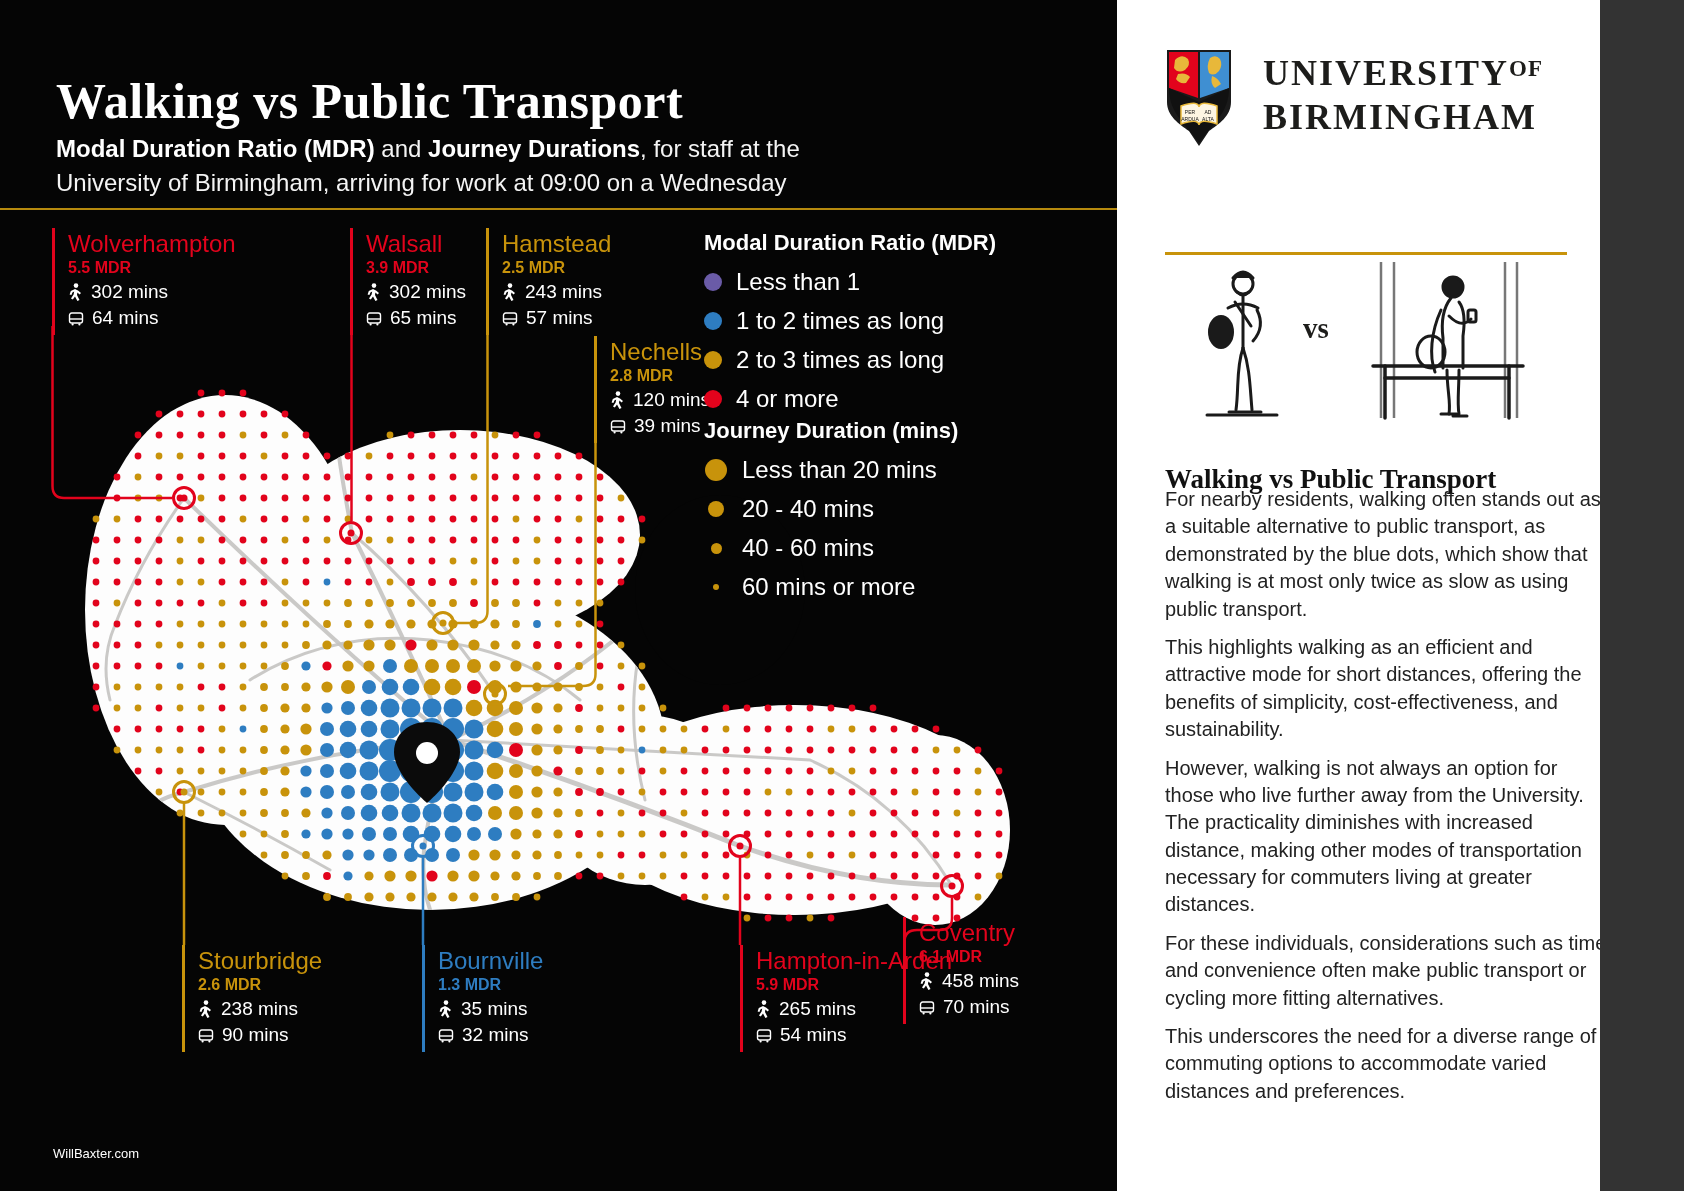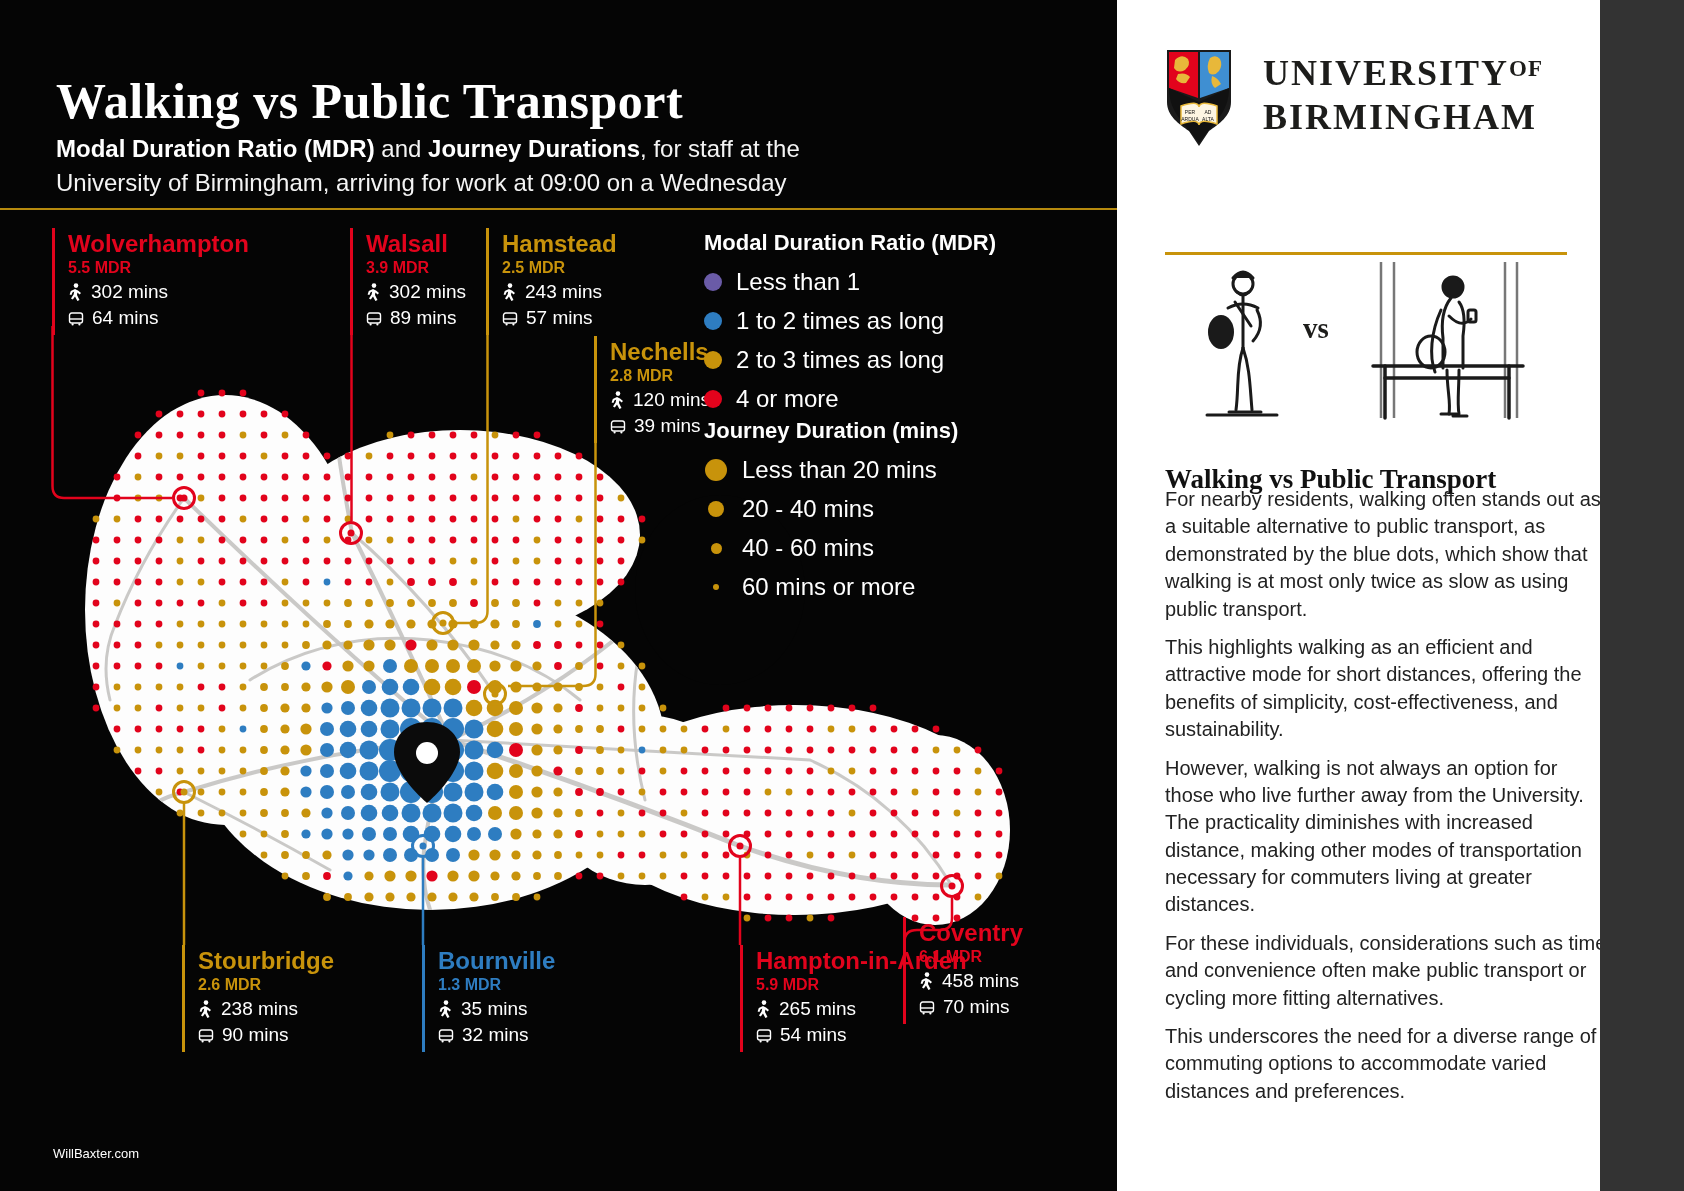--- a/index.html
+++ b/index.html
@@ -8,21 +8,21 @@
   
   #left{position:absolute;left:0;top:0;width:1117px;height:1191px;background:#050505;}
   #title{position:absolute;left:56px;top:38px;color:#fff;font-family:"Liberation Serif",serif;
          font-weight:bold;font-size:50px;letter-spacing:.5px;}
   #subtitle{position:absolute;left:56px;top:108px;color:#f4f4f4;font-size:24px;line-height:1.42;width:900px;}
   #subtitle b{font-weight:bold;color:#fff;}
   #divider-left{position:absolute;left:0;top:208px;width:1117px;height:2px;background:#b68a0e;}
   #map-svg{position:absolute;left:0;top:0;width:1117px;height:1191px;}
   
   .callout{position:absolute;border-left:3px solid var(--accent,#fff);padding:2px 0 4px 13px;}
-  .callout .c-name{font-size:24px;font-weight:700;color:var(--accent);line-height:1.15;}
+  .callout .c-name{font-size:24px;font-weight:400;color:var(--accent);line-height:1.15;}
   .callout .c-mdr{font-size:16px;font-weight:bold;color:var(--accent);line-height:1.25;}
   .callout .c-row{display:flex;align-items:center;gap:8px;color:#fff;font-size:19px;line-height:1.3;margin-top:2px;}
   .callout .c-row svg{flex:0 0 auto;display:block;}
   
   .legend{position:absolute;left:704px;color:#fff;}
   .legend .lg-title{font-size:22px;font-weight:bold;margin-bottom:12px;}
   .lg-row{display:flex;align-items:center;gap:14px;margin-bottom:11px;}
   .lg-dot{border-radius:50%;flex:0 0 auto;}
   .mdr-dot{width:18px;height:18px;background:var(--accent);}
   .jd-box{width:24px;height:24px;display:flex;align-items:center;justify-content:center;flex:0 0 auto;}
@@ -877,21 +877,21 @@
         </div>
       <div class="c-row">
           <svg class="b-ic" width="16" height="14" viewBox="0 0 16 14">
             <g fill="none" stroke="#fff" stroke-width="1.4">
               <rect x="1.5" y="1" width="13" height="10" rx="2.2"></rect>
               <path d="M1.5,7 H14.5"></path>
               <circle cx="4.6" cy="12.4" r="1.1" fill="#fff" stroke="none"></circle>
               <circle cx="11.4" cy="12.4" r="1.1" fill="#fff" stroke="none"></circle>
             </g>
           </svg>
-          <span>89 mins</span>
+          <span>65 mins</span>
         </div>
     </div>
     <div class="callout" style="left: 486px; top: 228px; --accent: #c8930b;">
       <div class="c-name">Hamstead</div>
       <div class="c-mdr">2.5 MDR</div>
       <div class="c-row">
           <svg class="w-ic" width="15" height="18" viewBox="0 0 15 18">
             <g fill="#fff">
               <circle cx="8" cy="2.6" r="2.3"></circle>
               <path d="M7,6 L10,7.5 L13,10 L11.6,11.4 L9.4,9.6 L9,12 L11.5,17 L9.4,18 L7,13.4 L4.8,16.6 L3,15.4 L5.6,11.4 L6.2,8.4 L4.4,9.4 L3.4,12 L1.6,11.4 L2.8,8 L7,6 Z"></path>

